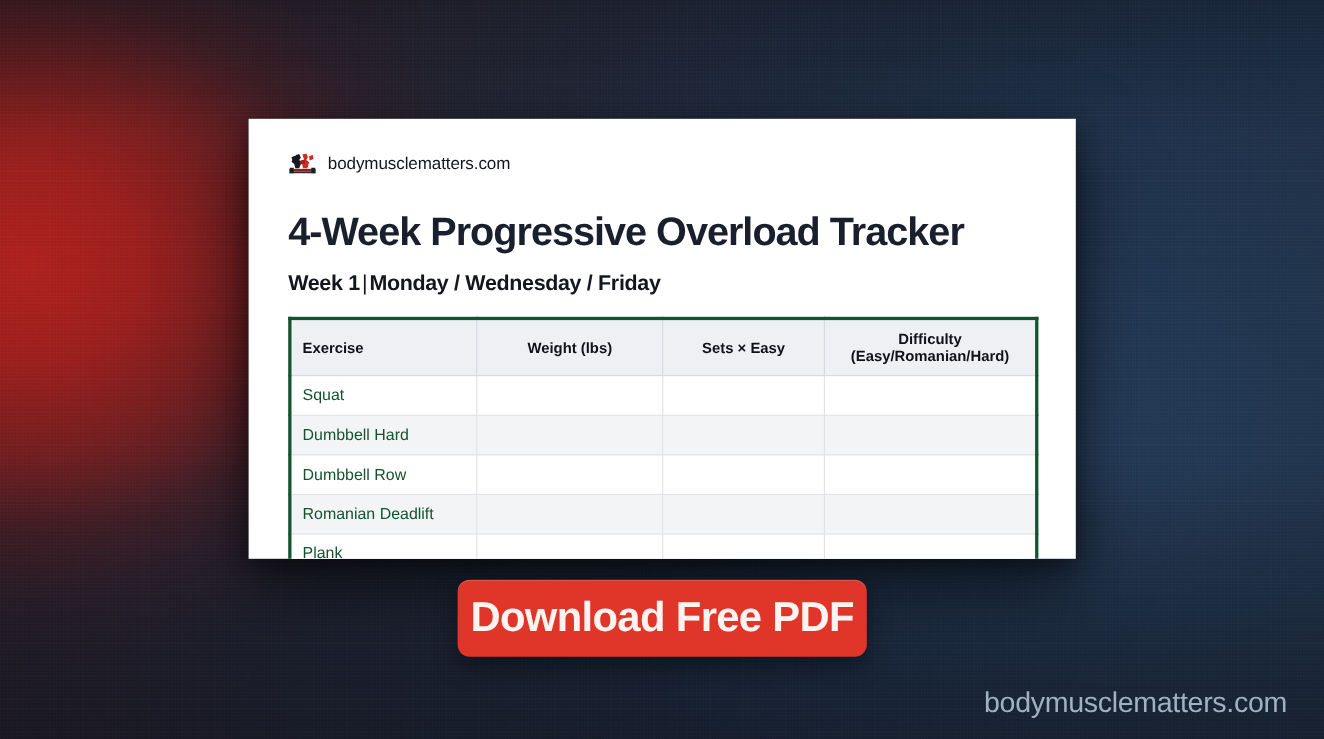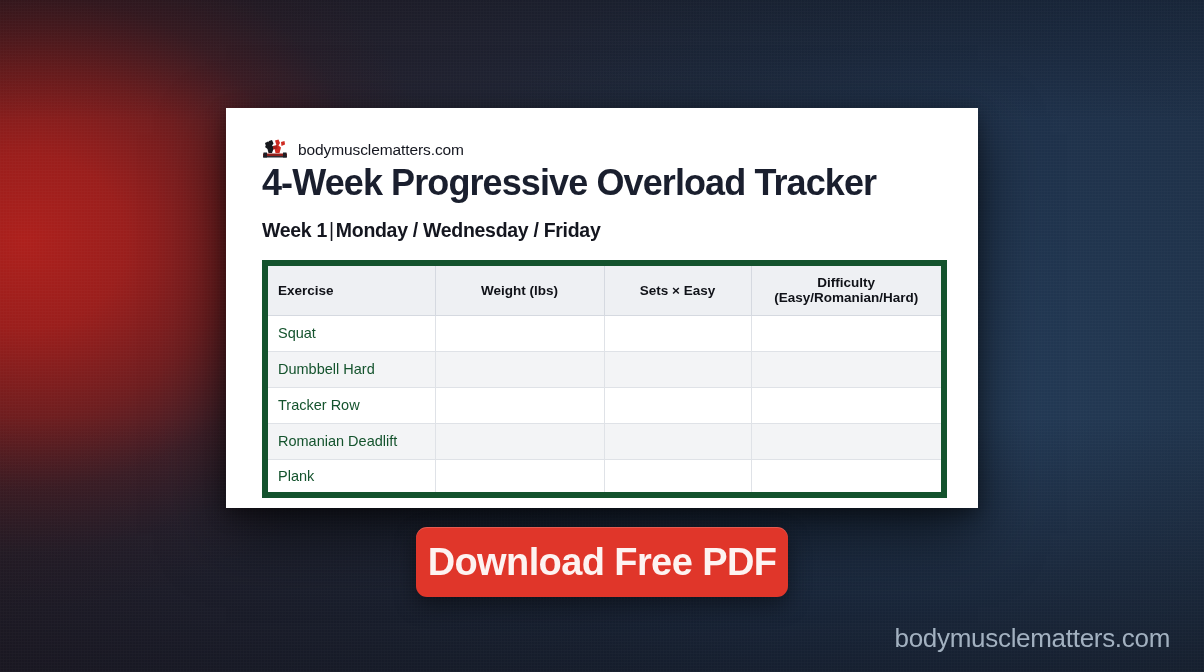--- a/index.html
+++ b/index.html
@@ -61,41 +61,41 @@
 
   
   #brand { display:flex; align-items:center; gap:10px; height:24px; }
   #brand-logo { width:26px; height:24px; flex:0 0 26px; display:block; }
   #brand-name {
     font-size:15.5px; color:#14161f; letter-spacing:-0.1px;
     font-weight:400; white-space:nowrap;
   }
 
   #card-title {
-    margin-top:0;
+    margin-top:28px;
     font-size:36px; line-height:42px;
     font-weight:700; letter-spacing:-0.9px;
     color:#1a1f2e; white-space:nowrap;
   }
 
   #card-subtitle {
     margin-top:14px;
     font-size:19.5px; line-height:24px;
     font-weight:700; letter-spacing:-0.3px;
     color:#14161f; white-space:nowrap;
   }
   #card-subtitle .sep { font-weight:400; padding:0 2px; }
 
   
   #tracker-table {
     margin-top:18px;
     width:679px;
     border-collapse:collapse;
     table-layout:fixed;
-    border:6px solid #14532d;
+    border:3px solid #14532d;
     padding-left:12px;
   }
   #tracker-table col.c-ex   { width:170px; }
   #tracker-table col.c-wt   { width:169px; }
   #tracker-table col.c-sr   { width:147px; }
   #tracker-table col.c-df   { width:193px; }
 
   #tracker-table thead th {
     background:#eef0f3;
     border:1px solid #d5d9e0;
@@ -214,21 +214,21 @@
         <td></td>
         <td></td>
       </tr>
       <tr>
         <td class="cell-exercise">Dumbbell Hard</td>
         <td></td>
         <td></td>
         <td></td>
       </tr>
       <tr>
-        <td class="cell-exercise">Tracker Row</td>
+        <td class="cell-exercise">Dumbbell Row</td>
         <td></td>
         <td></td>
         <td></td>
       </tr>
       <tr>
         <td class="cell-exercise">Romanian Deadlift</td>
         <td></td>
         <td></td>
         <td></td>
       </tr>

